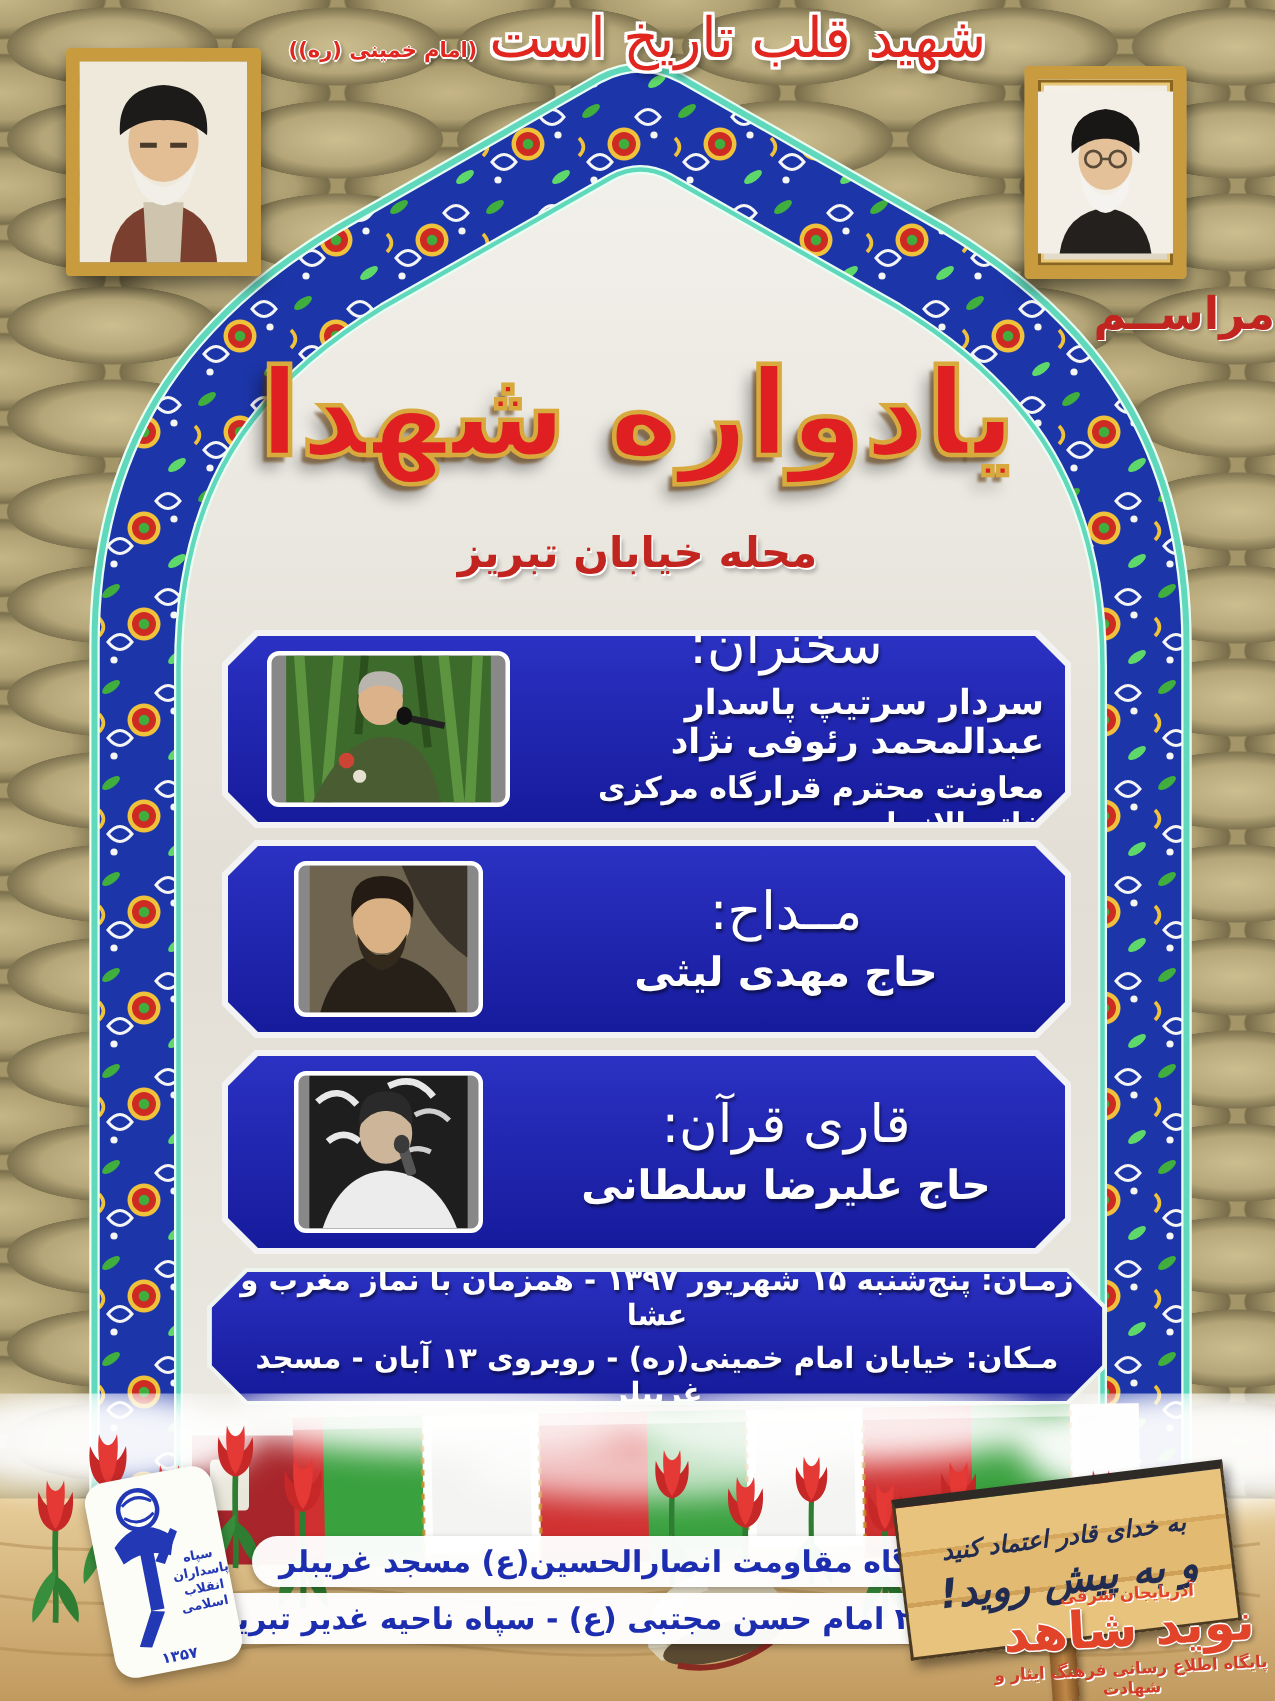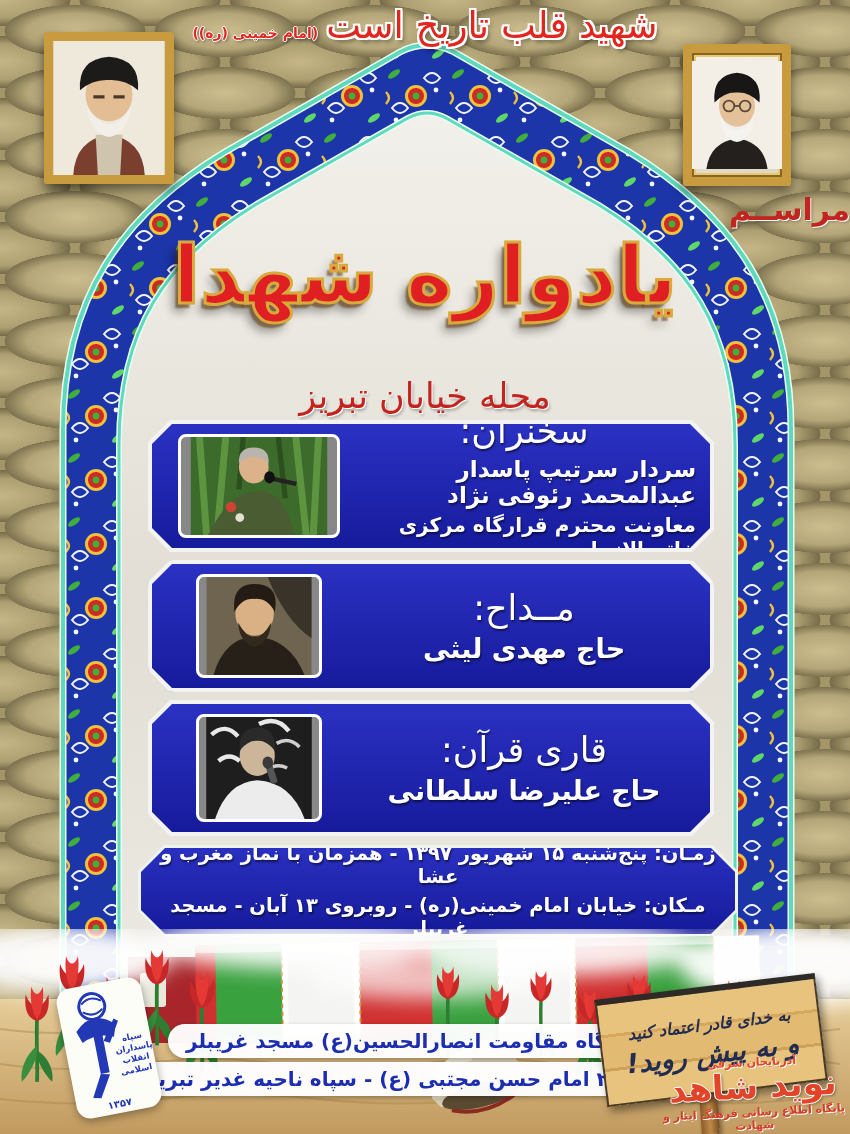--- a/index.html
+++ b/index.html
@@ -35,30 +35,30 @@
   .arch-svg{left:0;top:0;z-index:2;}
   
   .kicker{left:0;top:192px;width:100%;text-align:right;direction:rtl;z-index:3;
     font-size:30px;font-weight:bold;color:#c2251f;letter-spacing:2px;
     text-shadow:1px 1px 0 #fff,2px 2px 3px rgba(0,0,0,.25);}
   .main-title{left:0;top:228px;width:100%;text-align:center;direction:rtl;z-index:3;
     font-size:80px;font-weight:bold;color:#e01f23;letter-spacing:4px;line-height:1.2;
     -webkit-text-stroke:3px #d8a93c;
     text-shadow:-4px 5px 2px rgba(90,50,0,.55),-7px 9px 10px rgba(0,0,0,.35),0 0 2px #f5d37a;}
   .subtitle{left:0;top:352px;width:100%;text-align:center;direction:rtl;z-index:3;
-    font-size:35px;font-weight:normal;color:#c2251f;letter-spacing:1px;
-    text-shadow:1px 1px 0 #fff,2px 3px 3px rgba(0,0,0,.25);margin-top:24px;}
+    font-size:28px;font-weight:bold;color:#c2251f;letter-spacing:1px;
+    text-shadow:1px 1px 0 #fff,2px 3px 3px rgba(0,0,0,.25);}
   
   .panel-wrap{z-index:3;left:148px;width:566px;
     clip-path:polygon(22px 0,calc(100% - 22px) 0,100% 22px,100% calc(100% - 22px),calc(100% - 22px) 100%,22px 100%,0 calc(100% - 22px),0 22px);
     background:#f3f3f3;filter:drop-shadow(0 4px 6px rgba(0,0,0,.4));}
   .panel{position:absolute;left:4px;top:4px;right:4px;bottom:4px;background:linear-gradient(180deg,#2b31c2,#161b9c);
     clip-path:polygon(20px 0,calc(100% - 20px) 0,100% 20px,100% calc(100% - 20px),calc(100% - 20px) 100%,20px 100%,0 calc(100% - 20px),0 20px);}
   .p1{top:420px;height:132px;}
-  .p2{top:560px;height:132px;border-radius:27px;}
+  .p2{top:560px;height:132px;}
   .p3{top:700px;height:136px;}
   .photo{position:absolute;left:26px;top:10px;bottom:10px;width:156px;
     border:3px solid #fff;border-radius:8px;overflow:hidden;background:#888;}
   .p2 .photo,.p3 .photo{left:44px;width:120px;}
   .photo svg{display:block;width:100%;height:100%;}
   .panel-text{position:absolute;left:200px;right:14px;top:0;bottom:0;direction:rtl;
     display:flex;flex-direction:column;justify-content:center;align-items:center;gap:5px;color:#fff;}
   .role-label{font-size:35px;font-weight:normal;text-shadow:1px 2px 2px rgba(0,0,0,.5);}
   .person-name{font-size:23px;font-weight:bold;text-shadow:1px 2px 2px rgba(0,0,0,.5);}
   .person-desc{font-size:20px;font-weight:bold;text-shadow:1px 2px 2px rgba(0,0,0,.5);}

